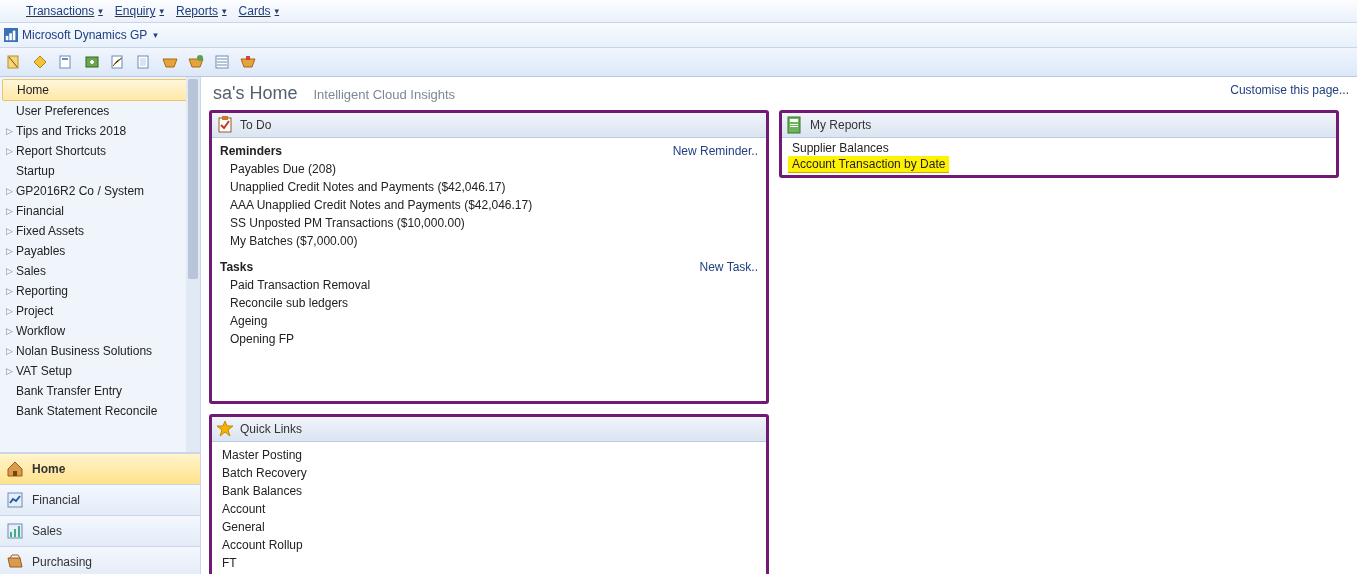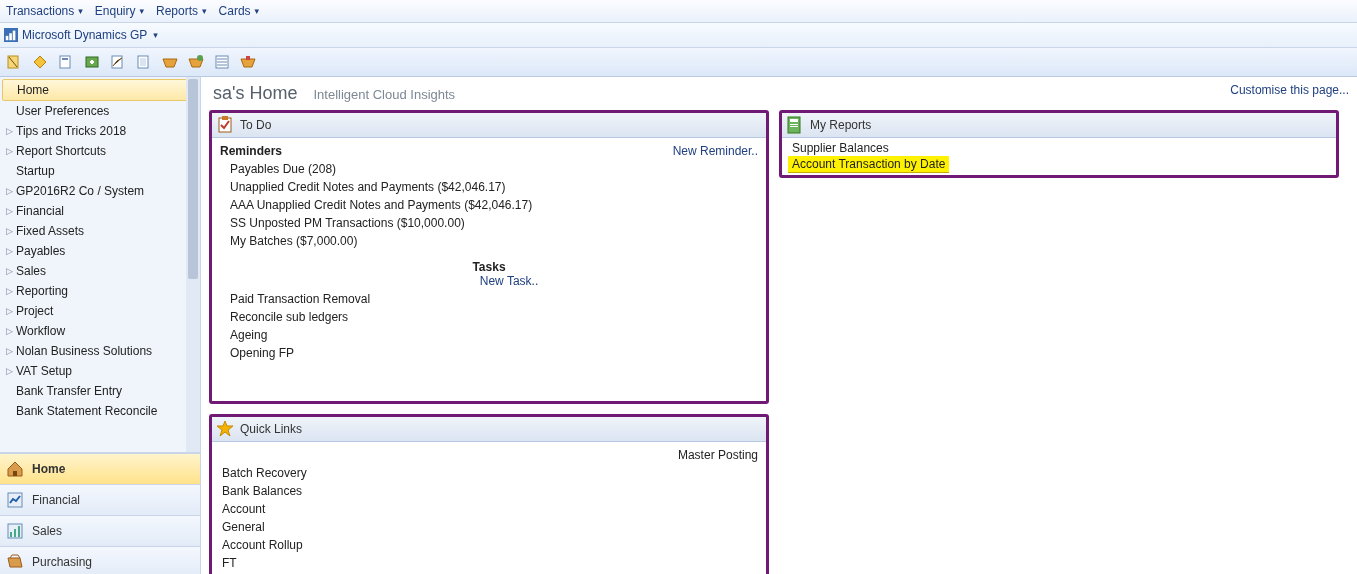--- a/index.html
+++ b/index.html
@@ -10,21 +10,22 @@
     background: #fff;
     width: 1357px; height: 574px;
     overflow: hidden;
   }
   
   .menubar {
     height: 22px;
     background: linear-gradient(#fcfdff,#eaf1fb);
     border-bottom: 1px solid #c9d6ea;
     display: flex; align-items: center;
-    padding-left: 0;
+    padding-left: 20px;
+    text-decoration: underline;
   }
   .menubar .menu-item {
     color: #204080;
     padding: 2px 6px;
     display: flex; align-items: center;
     cursor: pointer;
   }
   .menubar .menu-item .caret { margin-left:4px; color:#204080; font-size:9px; }
   
   .titlebar {
@@ -386,42 +387,42 @@
               <span class="section-title">Reminders</span>
               <span class="section-link">New Reminder..</span>
             </div>
             <div id="reminders-list">
                 <div class="list-item reminder">Payables Due (208)</div>
                 <div class="list-item reminder">Unapplied Credit Notes and Payments ($42,046.17)</div>
                 <div class="list-item reminder">AAA Unapplied Credit Notes and Payments ($42,046.17)</div>
                 <div class="list-item reminder">SS Unposted PM Transactions ($10,000.00)</div>
                 <div class="list-item reminder">My Batches ($7,000.00)</div>
               </div>
-            <div class="section-row" style="margin-top:8px;flex-direction:column;">
+            <div class="section-row" style="margin-top:8px;">
               <span class="section-title">Tasks</span>
               <span class="section-link">New Task..</span>
             </div>
             <div id="tasks-list">
                 <div class="list-item">Paid Transaction Removal</div>
                 <div class="list-item">Reconcile sub ledgers</div>
                 <div class="list-item">Ageing</div>
                 <div class="list-item">Opening FP</div>
               </div>
           </div>
         </div>
 
         <div class="panel" style="height:168px;">
           <div class="panel-header">
             <svg class="hdr-icon" viewBox="0 0 18 18">
                 <path d="M9 1 L11 6 L17 6 L12 10 L14 16 L9 12 L4 16 L6 10 L1 6 L7 6 Z" fill="#f5b301" stroke="#c78b00"></path>
               </svg>
             <span>Quick Links</span>
           </div>
           <div class="panel-body" id="quicklinks-list" style="padding:4px 8px;">
-              <div class="list-item" style="padding-left: 2px; text-align: right;">Master Posting</div>
+              <div class="list-item" style="padding-left: 2px;">Master Posting</div>
               <div class="list-item" style="padding-left: 2px;">Batch Recovery</div>
               <div class="list-item" style="padding-left: 2px;">Bank Balances</div>
               <div class="list-item" style="padding-left: 2px;">Account</div>
               <div class="list-item" style="padding-left: 2px;">General</div>
               <div class="list-item" style="padding-left: 2px;">Account Rollup</div>
               <div class="list-item" style="padding-left: 2px;">FT</div>
               <div class="list-item" style="padding-left: 2px;">SmartList</div>
             </div>
         </div>
       </div>

